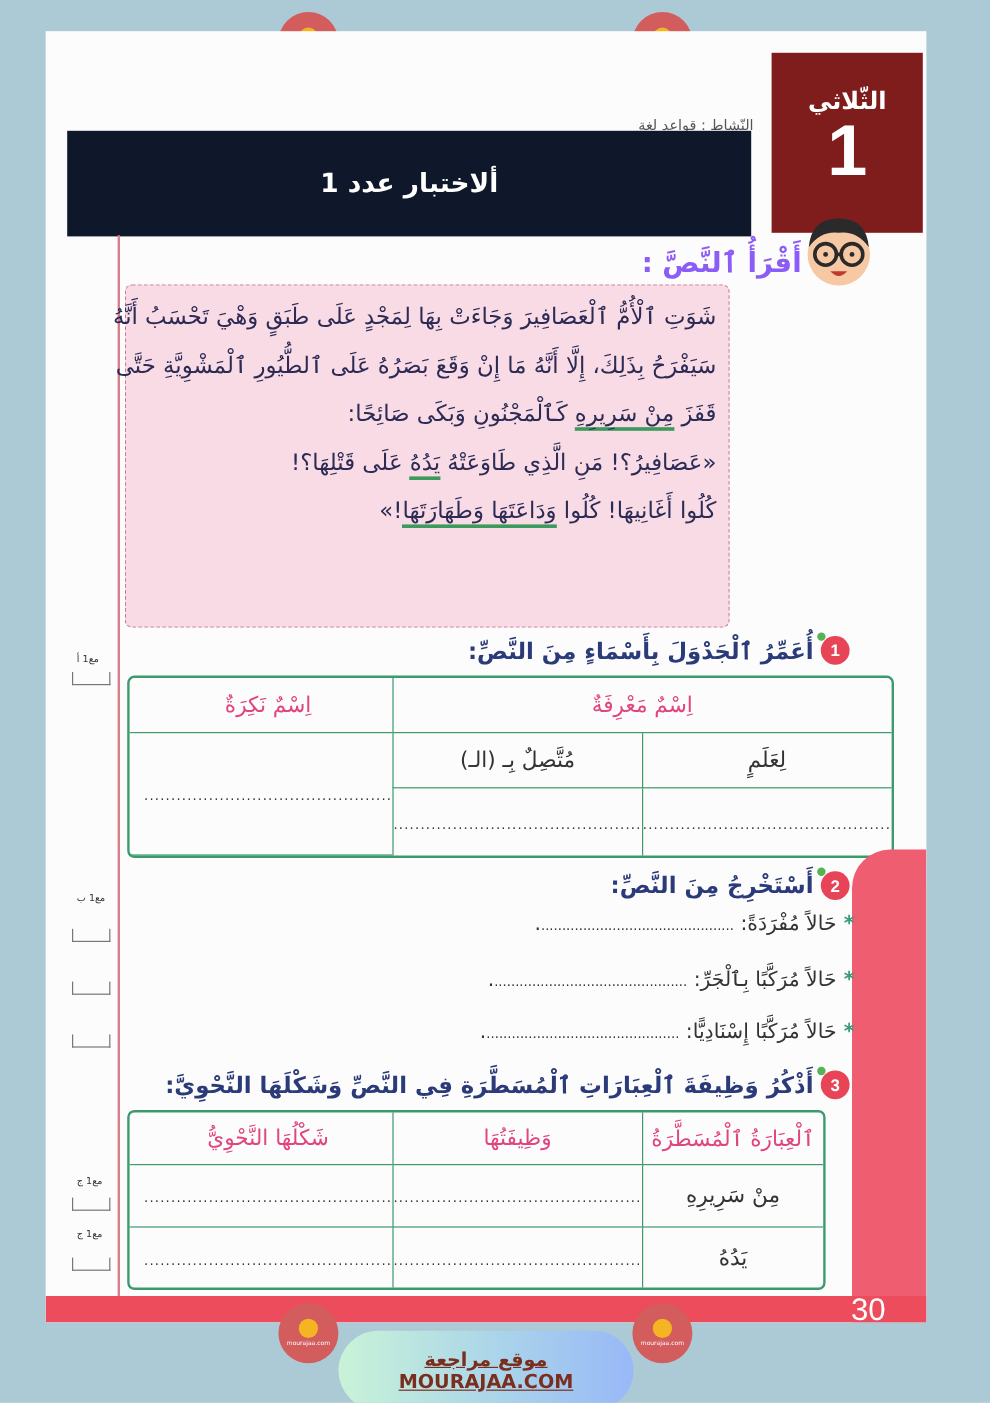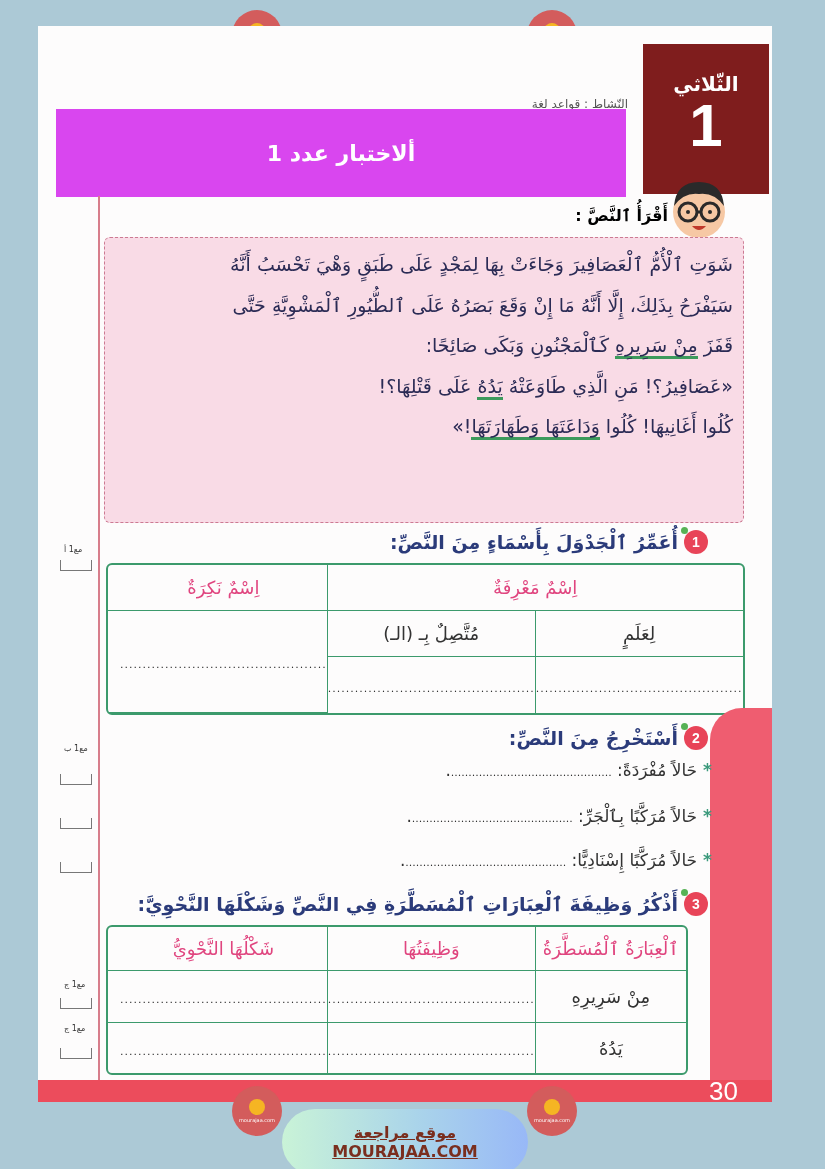--- a/index.html
+++ b/index.html
@@ -2,25 +2,25 @@
 <html><head>
 <meta charset="utf-8">
 <style>
   html,body{margin:0;padding:0;}
   body{width:825px;height:1169px;background:#acc9d6;position:relative;overflow:hidden;font-family:"DejaVu Sans",sans-serif;}
   .page{position:absolute;left:38px;top:26px;width:734px;height:1076px;background:#fdfcfc;overflow:hidden;}
   .grade-box{position:absolute;left:605px;top:18px;width:126px;height:150px;background:#7f1d1d;color:#fff;text-align:center;}
   .grade-box .g-label{font-size:20px;font-weight:bold;margin-top:28px;display:block;direction:rtl;}
   .grade-box .g-num{font-family:"Liberation Sans",sans-serif;font-size:60px;font-weight:bold;line-height:60px;display:block;}
   .activity{position:absolute;left:430px;top:60px;width:160px;font-size:12px;color:#555;direction:rtl;text-align:right;margin-top:11px;}
-  .title-banner{position:absolute;left:18px;top:83px;width:570px;height:88px;background:#d946ef;color:#fff;display:flex;align-items:center;justify-content:center;font-size:22px;font-weight:bold;direction:rtl;}
+  .title-banner{position:absolute;left:18px;top:83px;width:570px;height:88px;background:#0f172a;color:#fff;display:flex;align-items:center;justify-content:center;font-size:22px;font-weight:bold;direction:rtl;}
   .margin-line{position:absolute;left:60px;top:170px;width:2px;height:900px;background:#d77d8b;}
   .char{position:absolute;left:628px;top:150px;width:66px;height:66px;}
-  .read-heading{position:absolute;left:400px;top:180px;width:230px;font-size:16px;color:#000000;direction:rtl;text-align:right;font-weight:bold;}
-  .text-box{position:absolute;left:66px;top:211px;width:640px;height:286px;background:#f9dbe6;border:1.5px dashed #cc7a92;border-radius:6px;box-sizing:border-box;padding:6px 10px;direction:rtl;text-align:right;}
+  .read-heading{position:absolute;left:400px;top:180px;width:230px;font-size:23px;color:#8b5cf6;direction:rtl;text-align:right;font-weight:bold;}
+  .text-box{position:absolute;left:66px;top:211px;width:504px;height:286px;background:#f9dbe6;border:1.5px dashed #cc7a92;border-radius:6px;box-sizing:border-box;padding:6px 10px;direction:rtl;text-align:right;}
   .text-box p{margin:0;font-size:19px;line-height:40.5px;color:#2b2b55;white-space:nowrap;}
   .ul{border-bottom:3px solid #3c9a5c;}
   .q{position:absolute;direction:rtl;text-align:right;display:flex;align-items:center;gap:6px;font-size:19px;color:#2b3b7a;font-weight:bold;}
   .q-num{width:24px;height:24px;border-radius:50%;background:#e84458;color:#fff;font-size:14px;display:inline-flex;align-items:center;justify-content:center;font-family:"Liberation Sans",sans-serif;position:relative;flex:none;}
   .q-num::after{content:"";position:absolute;left:-3px;top:-3px;width:7px;height:7px;border-radius:50%;background:#57b256;}
   table.t{position:absolute;border-collapse:separate;border-spacing:0;border:2.5px solid #3c9a6c;border-radius:6px;direction:rtl;}
   table.t td{border-left:1.5px solid #3c9a6c;border-bottom:1.5px solid #3c9a6c;text-align:center;font-size:18px;color:#e0457f;padding:0;}
   table.t td.last{border-left:none;padding-left:12px;}
   table.t tr:last-child td{border-bottom:none;}
   .dots{color:#333;font-size:11px;letter-spacing:1px;}

